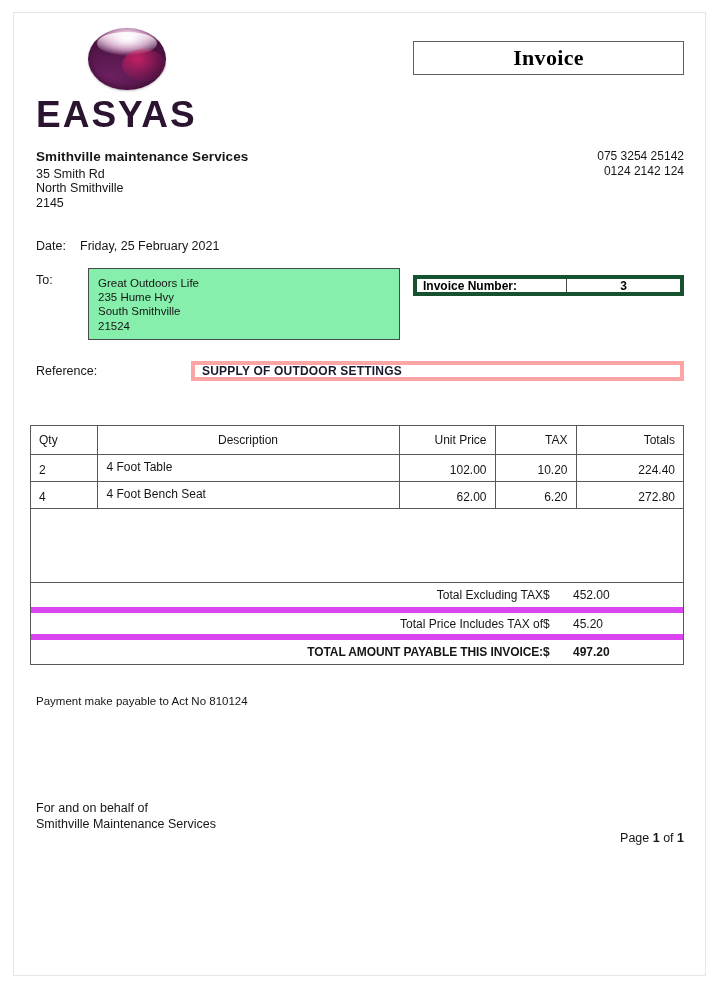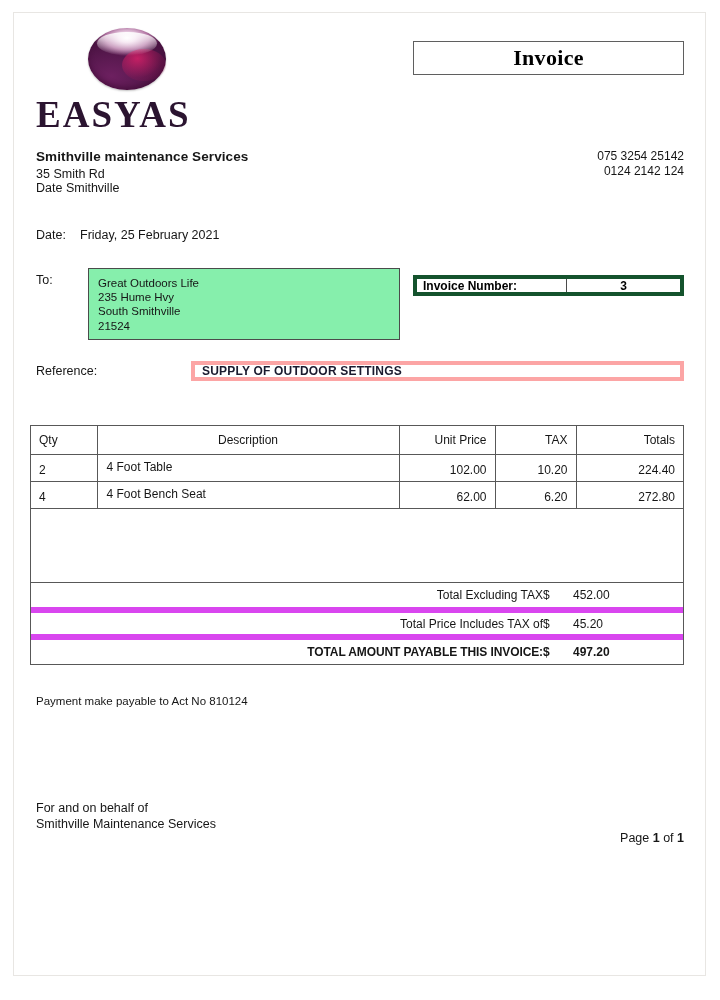--- a/index.html
+++ b/index.html
@@ -67,21 +67,21 @@
     content: "";
     position: absolute;
     left: 44%;
     top: 34%;
     width: 56%;
     height: 52%;
     border-radius: 50%;
     background: radial-gradient(ellipse at 35% 30%, rgba(214,33,104,.85) 0%, rgba(160,24,86,.25) 60%, rgba(160,24,86,0) 100%);
   }
   .logo-word {
-    font-family: Liberation Serif, serif;
+    font-family: Liberation Sans, sans-serif;
     font-weight: bold;
     font-size: 37px;
     letter-spacing: 2px;
     color: #2b1430;
     line-height: 1;
     text-align: left;
     white-space: nowrap;
   }
 
   .invoice-title-box {
@@ -127,21 +127,21 @@
     text-align: right;
     font-size: 12px;
     line-height: 14.5px;
     color: #161616;
   }
 
   
   .date-row {
     position: absolute;
     left: 36px;
-    top: 228px;
+    top: 239px;
     font-size: 12.5px;
     color: #161616;
     white-space: nowrap;
   }
   .date-label { display: inline-block; width: 44px; }
 
   .invnum-box {
     position: absolute;
     left: 413px;
     top: 252px;
@@ -334,21 +334,22 @@
     <div class="logo-word">EASYAS</div>
   </div>
 
   <div class="invoice-title-box">
     <span>Invoice</span>
   </div>
 
   <div class="company-block">
     <div class="company-name">Smithville maintenance Services</div>
     <div>35 Smith Rd</div>
-    <div>Date Smithville</div>
+    <div>North Smithville</div>
+    <div>2145</div>
   </div>
 
   <div class="phones">
     <div>075 3254 25142</div>
     <div>0124 2142 124</div>
   </div>
 
   <div class="date-row">
     <span class="date-label">Date:</span><span>Friday, 25 February 2021</span>
   </div>

